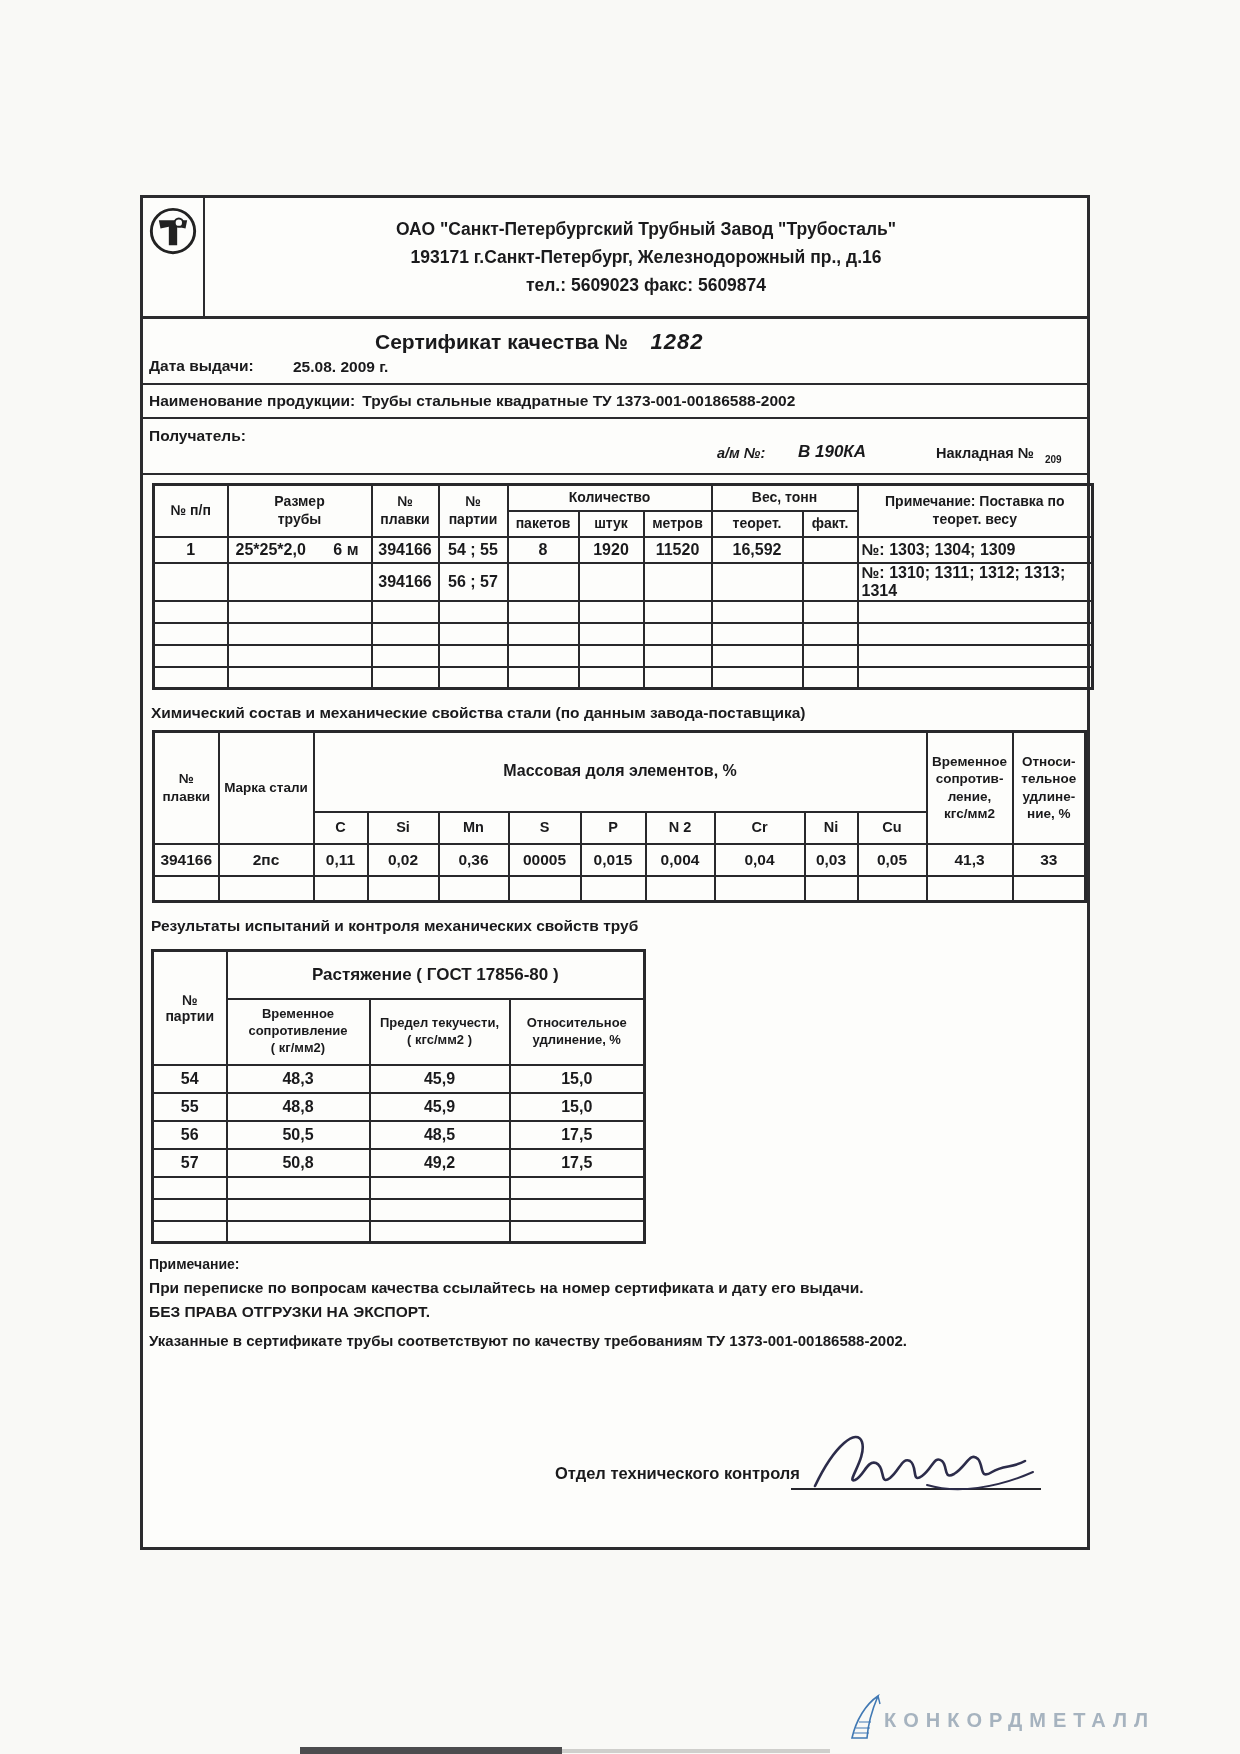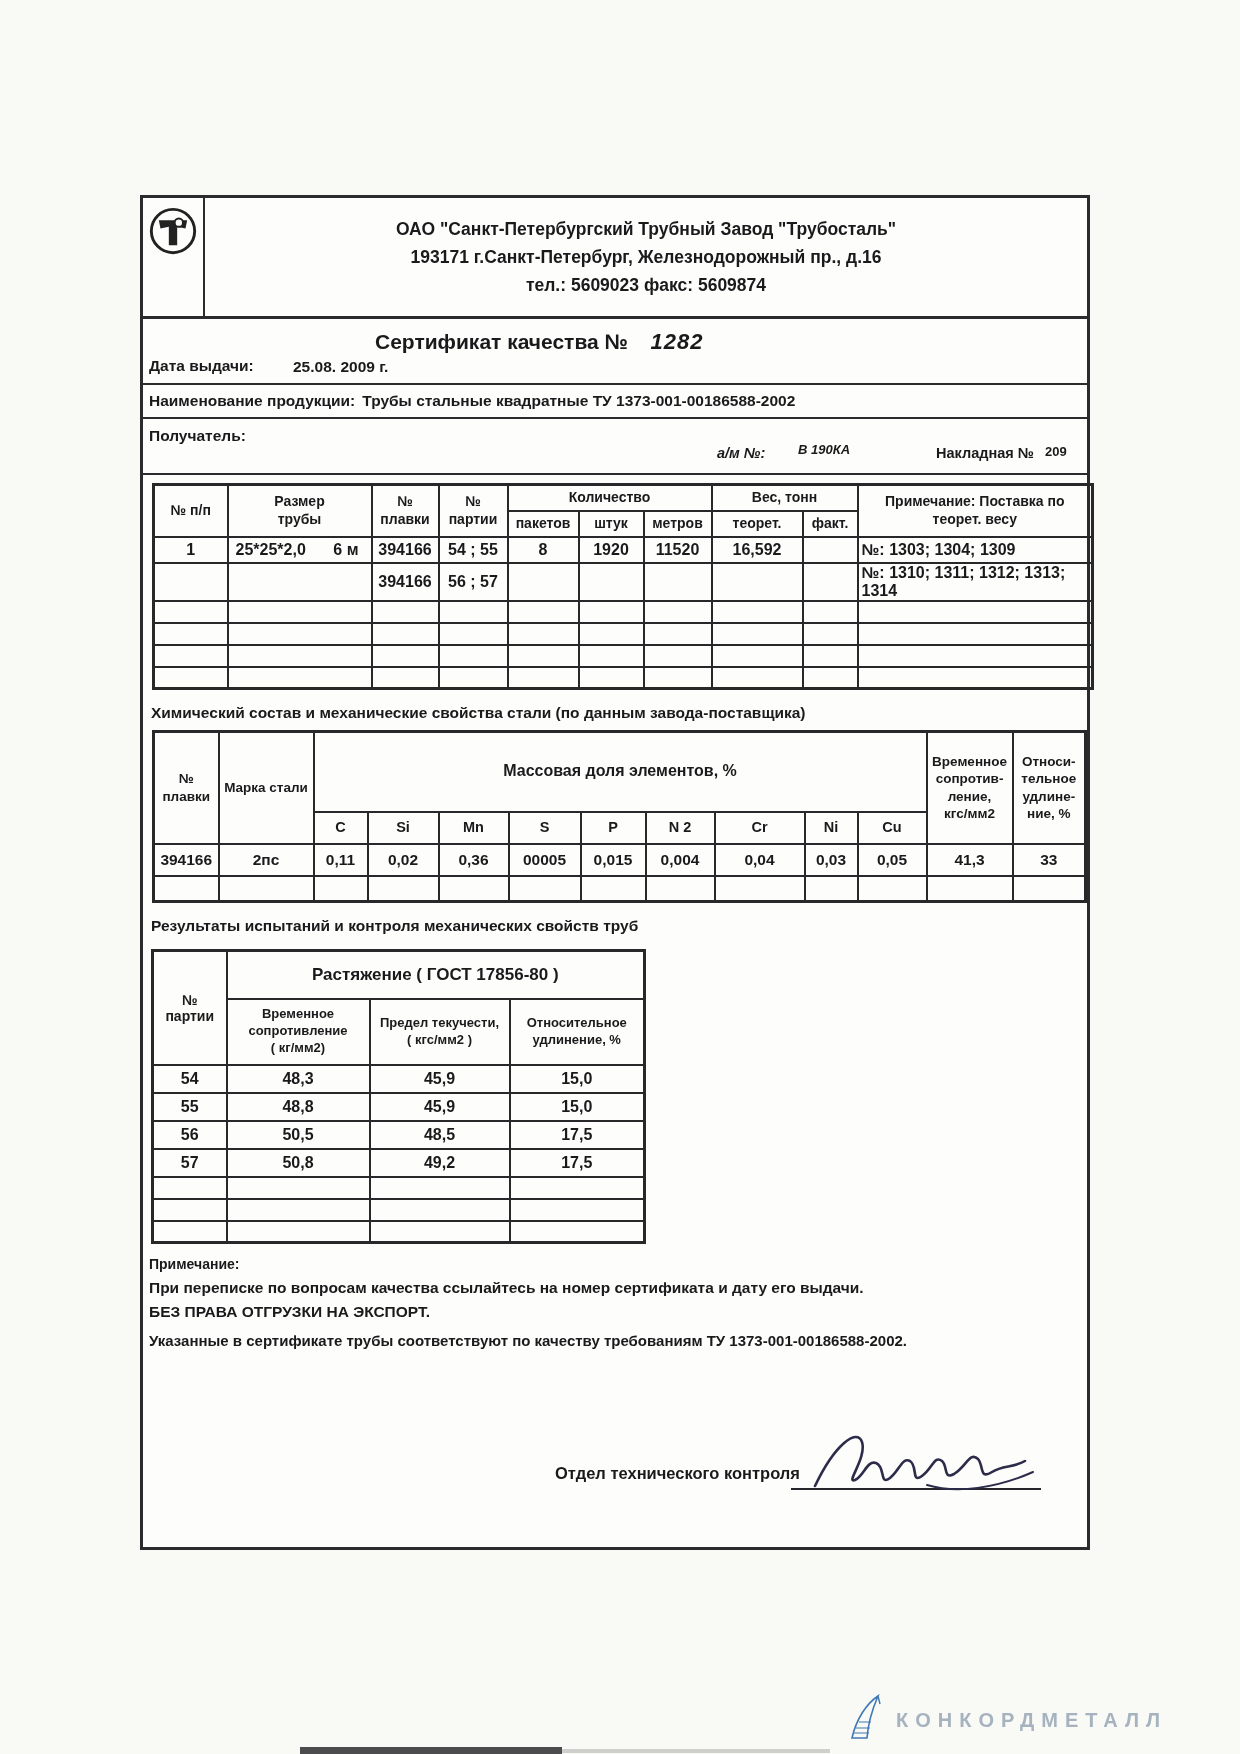--- a/index.html
+++ b/index.html
@@ -18,23 +18,23 @@
   .cert-title{font-weight:700;font-size:21px;}
   .cert-no{font-weight:700;font-style:italic;font-size:22px;margin-left:18px;letter-spacing:1px;}
   .info1{height:32px;border-bottom:2px solid #2b2b2e;position:relative;font-weight:700;font-size:15.5px;box-sizing:border-box;}
   .info1 .lbl{position:absolute;left:6px;top:4px;}
   .info1 .val{position:absolute;left:150px;top:5px;}
   .info2{height:34px;border-bottom:2px solid #2b2b2e;font-weight:700;font-size:15.5px;padding:7px 12px 0 6px;box-sizing:border-box;}
   .info2 .val{margin-left:7px;}
   .info3{height:56px;border-bottom:2px solid #2b2b2e;position:relative;font-weight:700;font-size:15.5px;box-sizing:border-box;}
   .info3 .lbl{position:absolute;left:6px;top:8px;}
   .info3 .am-l{position:absolute;left:574px;top:26px;font-style:italic;font-size:14.5px;}
-  .info3 .am-v{position:absolute;left:655px;top:23px;font-style:italic;font-size:13px;}
+  .info3 .am-v{position:absolute;left:655px;top:23px;font-style:italic;font-size:17px;}
   .info3 .wb-l{position:absolute;left:793px;top:26px;font-weight:700;font-size:14.5px;}
-  .info3 .wb-v{position:absolute;left:902px;top:25px;font-size:13px;}
+  .info3 .wb-v{position:absolute;left:902px;top:35px;font-size:10px;}
 
   
   table{border-collapse:collapse;table-layout:fixed;}
   th,td{border:2px solid #28282b;padding:0 3px;text-align:center;overflow:hidden;}
   th{font-weight:700;white-space:pre-line;}
   .t1{margin:8px 0 0 9px;width:939px;border:3px solid #28282b;}
   .t1 th{font-size:14px;line-height:1.25;}
   .t1 td{font-size:16px;font-weight:600;}
   .t1 .hr1{height:26px}.t1 .hr2{height:26px}
   .t1 .dr{height:26px}.t1 .er{height:22px}
@@ -67,21 +67,21 @@
   .notes .n3{font-size:15px;margin-top:11px;font-weight:600;}
 
   
   .qc{position:absolute;left:16px;top:1238px;width:100%;height:90px;}
   .qc-label{position:absolute;left:396px;top:28px;font-weight:700;font-size:16.5px;}
   .sig-line{position:absolute;left:632px;top:52px;width:250px;border-bottom:2.5px solid #26262c;}
   .sig{position:absolute;left:648px;top:-14px;}
 
   
   .wm{position:absolute;left:842px;top:1694px;display:flex;align-items:center;}
-  .wm-text{margin-left:12px;font-size:20px;font-weight:600;letter-spacing:7px;color:#a6b3bf;}
+  .wm-text{font-size:20px;font-weight:600;letter-spacing:7px;color:#a6b3bf;}
 
   
   .art-dark{position:absolute;left:300px;top:1747px;width:262px;height:7px;background:#4c4c4e;}
   .art-light{position:absolute;left:562px;top:1749px;width:268px;height:4px;background:#cfcfcc;}
 </style>
 </head>
 <body>
 
 <div class="page">
   <div class="doc">

